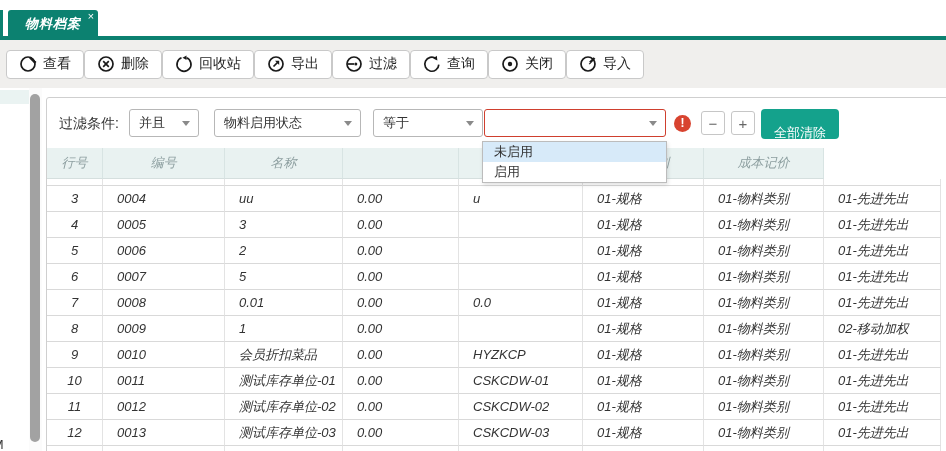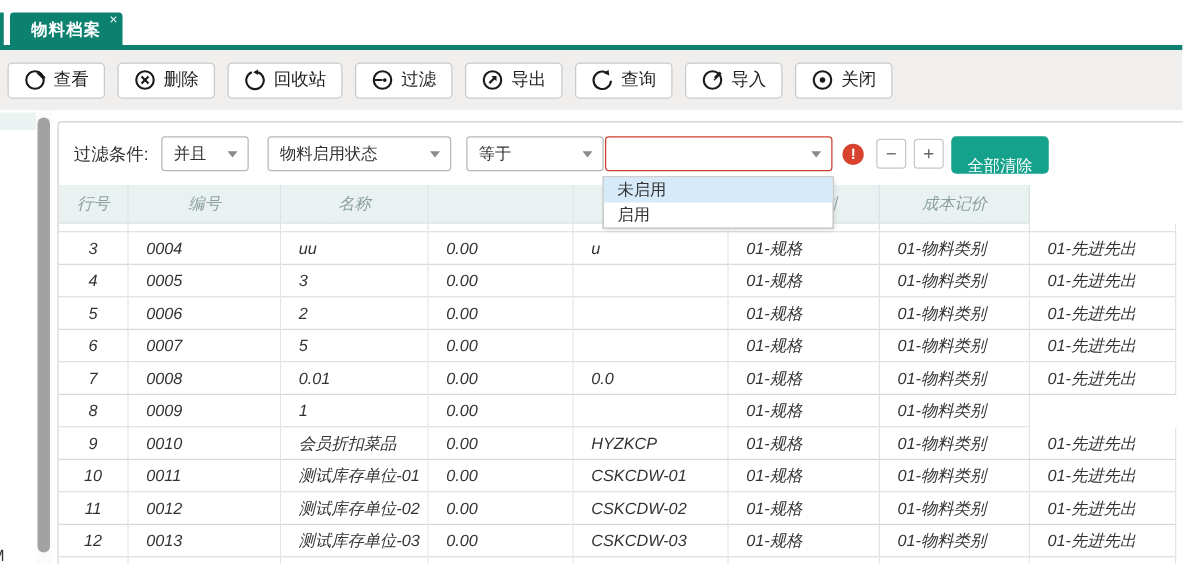--- a/index.html
+++ b/index.html
@@ -4,28 +4,28 @@
 <style>
   * { margin:0; padding:0; box-sizing:border-box; }
   html,body { width:946px; height:451px; overflow:hidden; background:#fff;
     font-family:"Liberation Sans","DejaVu Sans",sans-serif; }
   body { position:relative; }
 
   
   .tabbar { position:absolute; left:0; top:0; width:946px; height:40px; background:#fff; }
   .tab-sliver { position:absolute; left:0; top:10px; width:3px; height:28px; background:#0c8170; }
   .tab { position:absolute; left:8px; top:10px; width:90px; height:28px; background:#0c8170;
-    border-radius:3px 3px 0 0; color:#fff; display:flex; align-items:center; justify-content:center; }
+    border-radius:3px 3px 0 0; color:#fff; display:flex; align-items:center; justify-content:center;font-style:italic; }
   .tab-label { font-size:13px; font-weight:bold; letter-spacing:1px; }
   .tab-close { position:absolute; right:4px; top:1px; font-size:11px; color:#fff; line-height:11px; cursor:pointer; }
   .tab-underline { position:absolute; left:0; top:36px; width:946px; height:4px; background:#0c8170; }
 
   
   .toolbar { position:absolute; left:0; top:40px; width:946px; height:48px; background:#f0efed;
-    display:flex; align-items:center; padding-left:6px; gap:10px; }
+    display:flex; align-items:center; padding-left:6px; }
   .tbtn { height:29px; background:#fff; border:1px solid #c9c9c9; border-radius:4px;
     display:flex; align-items:center; gap:6px; padding:0 12px; font-size:14px; color:#1f1f1f; cursor:pointer; }
   .tbtn svg { display:block; }
 
   
   .left-strip { position:absolute; left:0; top:88px; width:45px; height:363px; background:#fff; }
   .left-tint { position:absolute; left:0; top:2px; width:29px; height:14px; background:#eaf3f2; }
   .left-frag { position:absolute; left:-26px; width:54px; font-size:13px; color:#333; white-space:nowrap; }
   .frag-0 { top:152px; }
   .frag-1 { top:176px; }
@@ -108,54 +108,54 @@
   <button class="tbtn">
     <svg width="18" height="18" viewBox="0 0 18 18">
       <path d="M 6.5 2.8 A 7 7 0 1 0 11.5 2.8" fill="none" stroke="#1a1a1a" stroke-width="1.7"></path>
       <path d="M 11.5 0.5 L 11.5 5 L 7.5 2.8 Z" fill="#1a1a1a"></path>
     </svg>
     <span>回收站</span>
   </button>
   <button class="tbtn">
     <svg width="18" height="18" viewBox="0 0 18 18">
       <circle cx="9" cy="9" r="7" fill="none" stroke="#1a1a1a" stroke-width="1.7"></circle>
+      <line x1="6.5" y1="11.5" x2="11.5" y2="6.5" stroke="#1a1a1a" stroke-width="1.7"></line>
+      <path d="M 8 5.8 L 12.2 5.8 L 12.2 10 Z" fill="#1a1a1a"></path>
+    </svg>
+    <span>导出</span>
+  </button>
+  <button class="tbtn">
+    <svg width="18" height="18" viewBox="0 0 18 18">
+      <circle cx="9" cy="9" r="7" fill="none" stroke="#1a1a1a" stroke-width="1.7"></circle>
       <line x1="3" y1="9" x2="9" y2="9" stroke="#1a1a1a" stroke-width="1.7"></line>
       <circle cx="10.8" cy="9" r="1.5" fill="#1a1a1a"></circle>
     </svg>
     <span>过滤</span>
   </button>
   <button class="tbtn">
     <svg width="18" height="18" viewBox="0 0 18 18">
-      <circle cx="9" cy="9" r="7" fill="none" stroke="#1a1a1a" stroke-width="1.7"></circle>
-      <line x1="6.5" y1="11.5" x2="11.5" y2="6.5" stroke="#1a1a1a" stroke-width="1.7"></line>
-      <path d="M 8 5.8 L 12.2 5.8 L 12.2 10 Z" fill="#1a1a1a"></path>
-    </svg>
-    <span>导出</span>
-  </button>
-  <button class="tbtn">
-    <svg width="18" height="18" viewBox="0 0 18 18">
       <path d="M 13 3.6 A 7 7 0 1 0 15.8 9.6" fill="none" stroke="#1a1a1a" stroke-width="1.7"></path>
       <path d="M 13.8 0.8 L 14.4 5.4 L 10.2 3.6 Z" fill="#1a1a1a"></path>
     </svg>
     <span>查询</span>
   </button>
   <button class="tbtn">
     <svg width="18" height="18" viewBox="0 0 18 18">
       <circle cx="9" cy="9" r="7" fill="none" stroke="#1a1a1a" stroke-width="1.7"></circle>
+      <circle cx="9" cy="9" r="2.2" fill="#1a1a1a"></circle>
+    </svg>
+    <span>关闭</span>
+  </button>
+  <button class="tbtn">
+    <svg width="18" height="18" viewBox="0 0 18 18">
+      <circle cx="9" cy="9" r="7" fill="none" stroke="#1a1a1a" stroke-width="1.7"></circle>
       <line x1="11" y1="7.5" x2="15.5" y2="3" stroke="#1a1a1a" stroke-width="2.4"></line>
       <line x1="10.2" y1="9.2" x2="11.6" y2="7.8" stroke="#1a1a1a" stroke-width="1.2"></line>
     </svg>
     <span>导入</span>
-  </button>
-  <button class="tbtn">
-    <svg width="18" height="18" viewBox="0 0 18 18">
-      <circle cx="9" cy="9" r="7" fill="none" stroke="#1a1a1a" stroke-width="1.7"></circle>
-      <circle cx="9" cy="9" r="2.2" fill="#1a1a1a"></circle>
-    </svg>
-    <span>关闭</span>
   </button>
 </div>
 
 <div class="left-strip">
   <div class="left-tint"></div>
   <div class="left-frag frag-0">类别</div>
   <div class="left-frag frag-1">类别</div>
   <div class="left-frag frag-2">BOM</div>
   <div class="vscroll-track">
     <div class="vscroll-thumb"></div>
@@ -264,20 +264,21 @@
           <div class="cell c7">01-先进先出</div>
         </div>
         <div class="grid-row">
           <div class="cell c0">8</div>
           <div class="cell c1">0009</div>
           <div class="cell c2">1</div>
           <div class="cell c3">0.00</div>
           <div class="cell c4"></div>
           <div class="cell c5">01-规格</div>
           <div class="cell c6">01-物料类别</div>
+          <div class="cell c7">02-移动加权</div>
         </div>
         <div class="grid-row">
           <div class="cell c0">9</div>
           <div class="cell c1">0010</div>
           <div class="cell c2">会员折扣菜品</div>
           <div class="cell c3">0.00</div>
           <div class="cell c4">HYZKCP</div>
           <div class="cell c5">01-规格</div>
           <div class="cell c6">01-物料类别</div>
           <div class="cell c7">01-先进先出</div>

